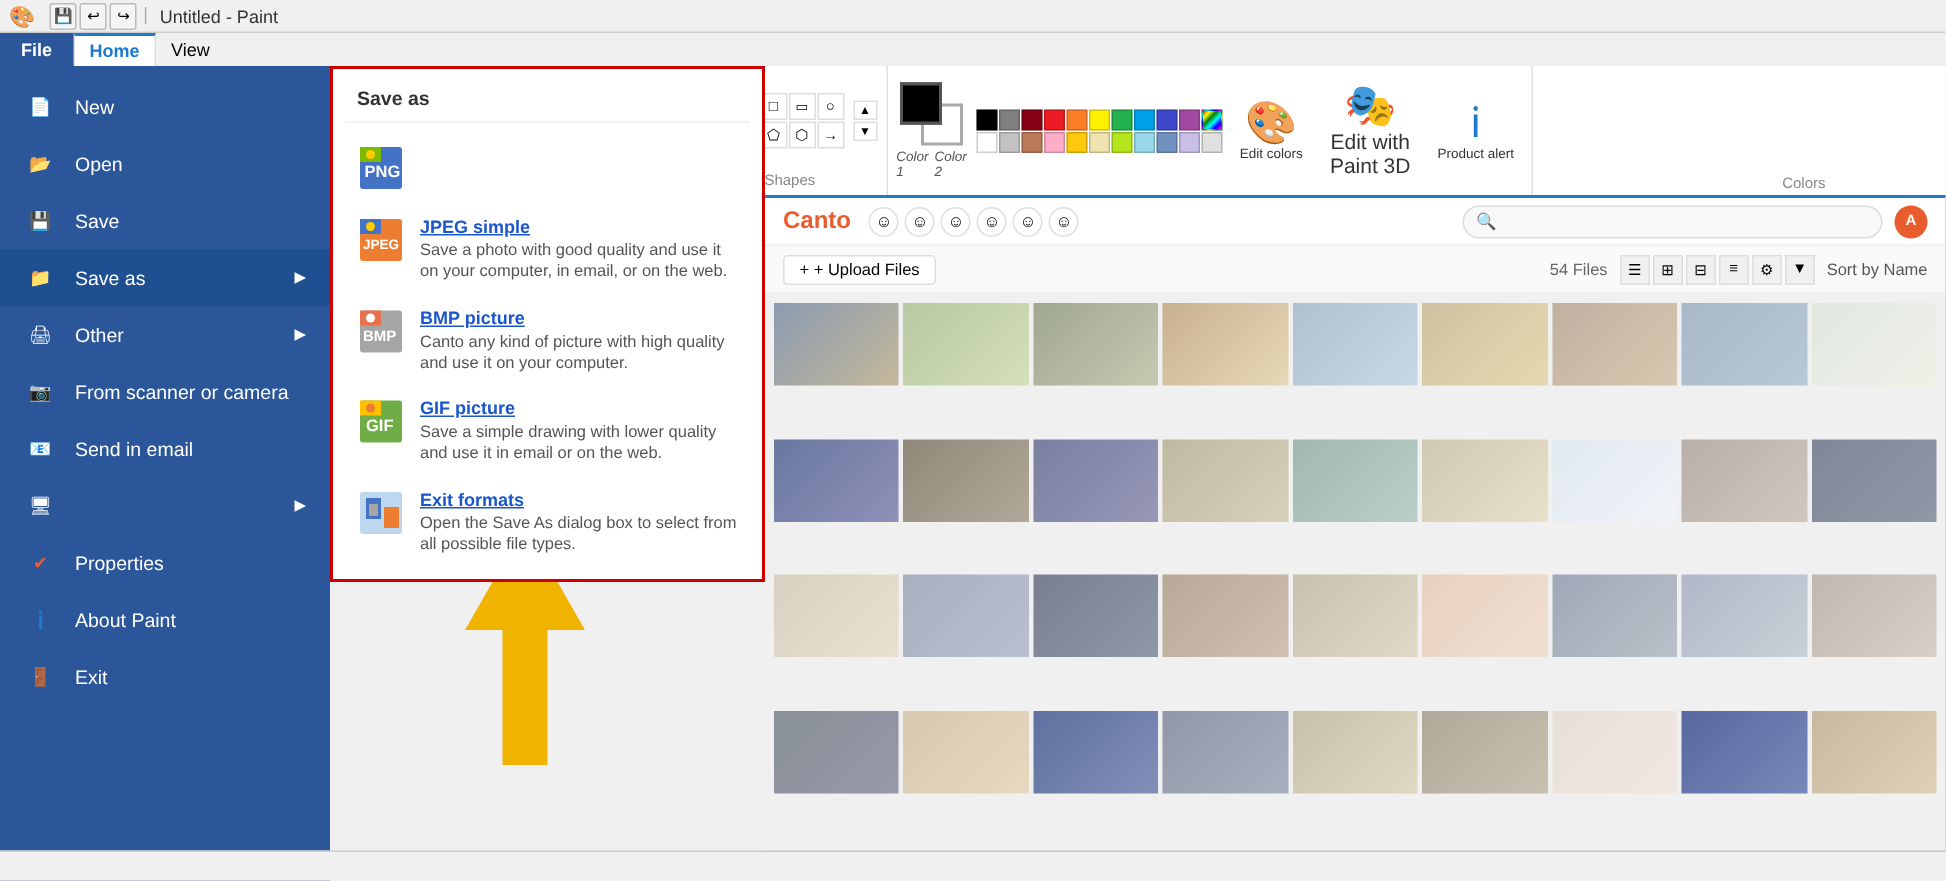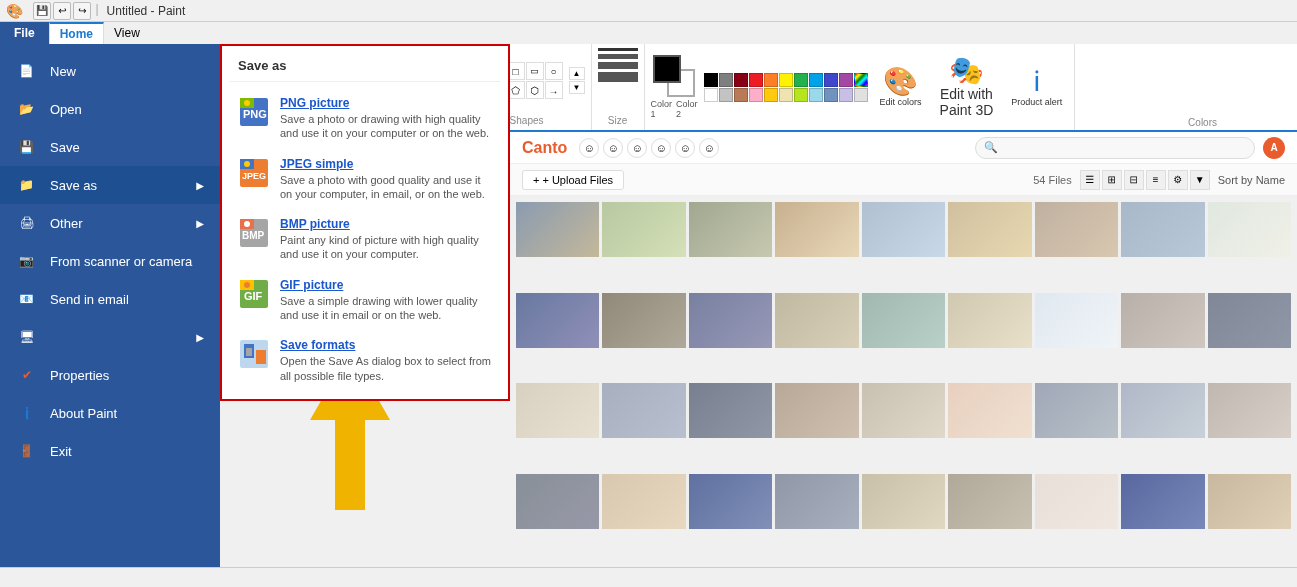--- a/index.html
+++ b/index.html
@@ -293,32 +293,23 @@
           <div style="width:18px;height:18px;border:1px solid #ddd;display:flex;align-items:center;justify-content:center;font-size:10px;cursor:pointer;">→</div>
         </div>
         <div style="display:flex;flex-direction:column;gap:1px;margin-left:2px;">
           <div style="font-size:8px;cursor:pointer;padding:1px 3px;border:1px solid #ddd;">▲</div>
           <div style="font-size:8px;cursor:pointer;padding:1px 3px;border:1px solid #ddd;">▼</div>
         </div>
       </div>
       <span class="rgroup-name">Shapes</span>
     </div>
 
-    <div class="rgroup">
-      <div class="rgroup-items" style="flex-direction:column;gap:3px;">
-        <div style="width:40px;height:3px;background:#333;cursor:pointer;"></div>
-        <div style="width:40px;height:5px;background:#555;cursor:pointer;"></div>
-        <div style="width:40px;height:7px;background:#555;cursor:pointer;"></div>
-        <div style="width:40px;height:10px;background:#555;cursor:pointer;"></div>
-      </div>
-      <span class="rgroup-name">Size</span>
-    </div>
 
     <div class="rgroup" style="flex-direction:row;align-items:center;gap:6px;border-right:1px solid #e0e0e0;">
-      <div style="display:flex;flex-direction:column;align-items:center;gap:2px;">
+      <div style="display:flex;flex-direction:column;align-items:center;gap:2px;font-style:italic;">
 
         <div style="position:relative;width:42px;height:42px;">
           <div style="position:absolute;bottom:0;right:0;width:28px;height:28px;background:#ffffff;border:2px solid #aaa;cursor:pointer;"></div>
           <div style="position:absolute;top:0;left:0;width:28px;height:28px;background:#000000;border:2px solid #555;cursor:pointer;"></div>
         </div>
         <div style="display:flex;gap:4px;">
           <span style="font-size:9px;color:#555;">Color<br>1</span>
           <span style="font-size:9px;color:#555;">Color<br>2</span>
         </div>
       </div>
@@ -426,24 +417,20 @@
 
   <div class="save-as-item">
     <div class="save-as-icon">
       <svg width="32" height="32" viewBox="0 0 32 32">
         <rect x="2" y="2" width="28" height="28" rx="2" fill="#4472c4"></rect>
         <text x="5" y="22" font-size="11" fill="white" font-weight="bold">PNG</text>
         <rect x="2" y="2" width="14" height="10" fill="#7fba00"></rect>
         <circle cx="9" cy="7" r="3" fill="#ffcc00"></circle>
       </svg>
     </div>
-    <div class="save-as-text">
-      <div class="title">PNG picture</div>
-      <div class="desc">Save a photo or drawing with high quality and use it on your computer or on the web.</div>
-    </div>
   </div>
 
   <div class="save-as-item">
     <div class="save-as-icon">
       <svg width="32" height="32" viewBox="0 0 32 32">
         <rect x="2" y="2" width="28" height="28" rx="2" fill="#ed7d31"></rect>
         <text x="4" y="22" font-size="9" fill="white" font-weight="bold">JPEG</text>
         <rect x="2" y="2" width="14" height="10" fill="#4472c4"></rect>
         <circle cx="9" cy="7" r="3" fill="#ffcc00"></circle>
       </svg>
@@ -458,21 +445,21 @@
     <div class="save-as-icon">
       <svg width="32" height="32" viewBox="0 0 32 32">
         <rect x="2" y="2" width="28" height="28" rx="2" fill="#a5a5a5"></rect>
         <text x="4" y="22" font-size="10" fill="white" font-weight="bold">BMP</text>
         <rect x="2" y="2" width="14" height="10" fill="#e8704a"></rect>
         <circle cx="9" cy="7" r="3" fill="#fff"></circle>
       </svg>
     </div>
     <div class="save-as-text">
       <div class="title">BMP picture</div>
-      <div class="desc">Paint any kind of picture with high quality and use it on your computer.</div>
+      <div class="desc">Canto any kind of picture with high quality and use it on your computer.</div>
     </div>
   </div>
 
   <div class="save-as-item">
     <div class="save-as-icon">
       <svg width="32" height="32" viewBox="0 0 32 32">
         <rect x="2" y="2" width="28" height="28" rx="2" fill="#70ad47"></rect>
         <text x="6" y="22" font-size="11" fill="white" font-weight="bold">GIF</text>
         <rect x="2" y="2" width="14" height="10" fill="#ffc000"></rect>
         <circle cx="9" cy="7" r="3" fill="#ed7d31"></circle>
@@ -487,21 +474,21 @@
   <div class="save-as-item">
     <div class="save-as-icon">
       <svg width="32" height="32" viewBox="0 0 32 32">
         <rect x="2" y="2" width="28" height="28" rx="2" fill="#bdd7ee"></rect>
         <rect x="6" y="6" width="10" height="14" fill="#4472c4"></rect>
         <rect x="18" y="12" width="10" height="14" fill="#ed7d31"></rect>
         <rect x="8" y="10" width="6" height="8" fill="#a5a5a5"></rect>
       </svg>
     </div>
     <div class="save-as-text">
-      <div class="title">Save formats</div>
+      <div class="title">Exit formats</div>
       <div class="desc">Open the Save As dialog box to select from all possible file types.</div>
     </div>
   </div>
 </div>
 
 <div style="position:absolute;left:310px;top:350px;z-index:150;">
   <svg width="80" height="160" viewBox="0 0 80 160">
     <polygon points="40,0 80,70 55,70 55,160 25,160 25,70 0,70" fill="#f0b400"></polygon>
   </svg>
 </div>

